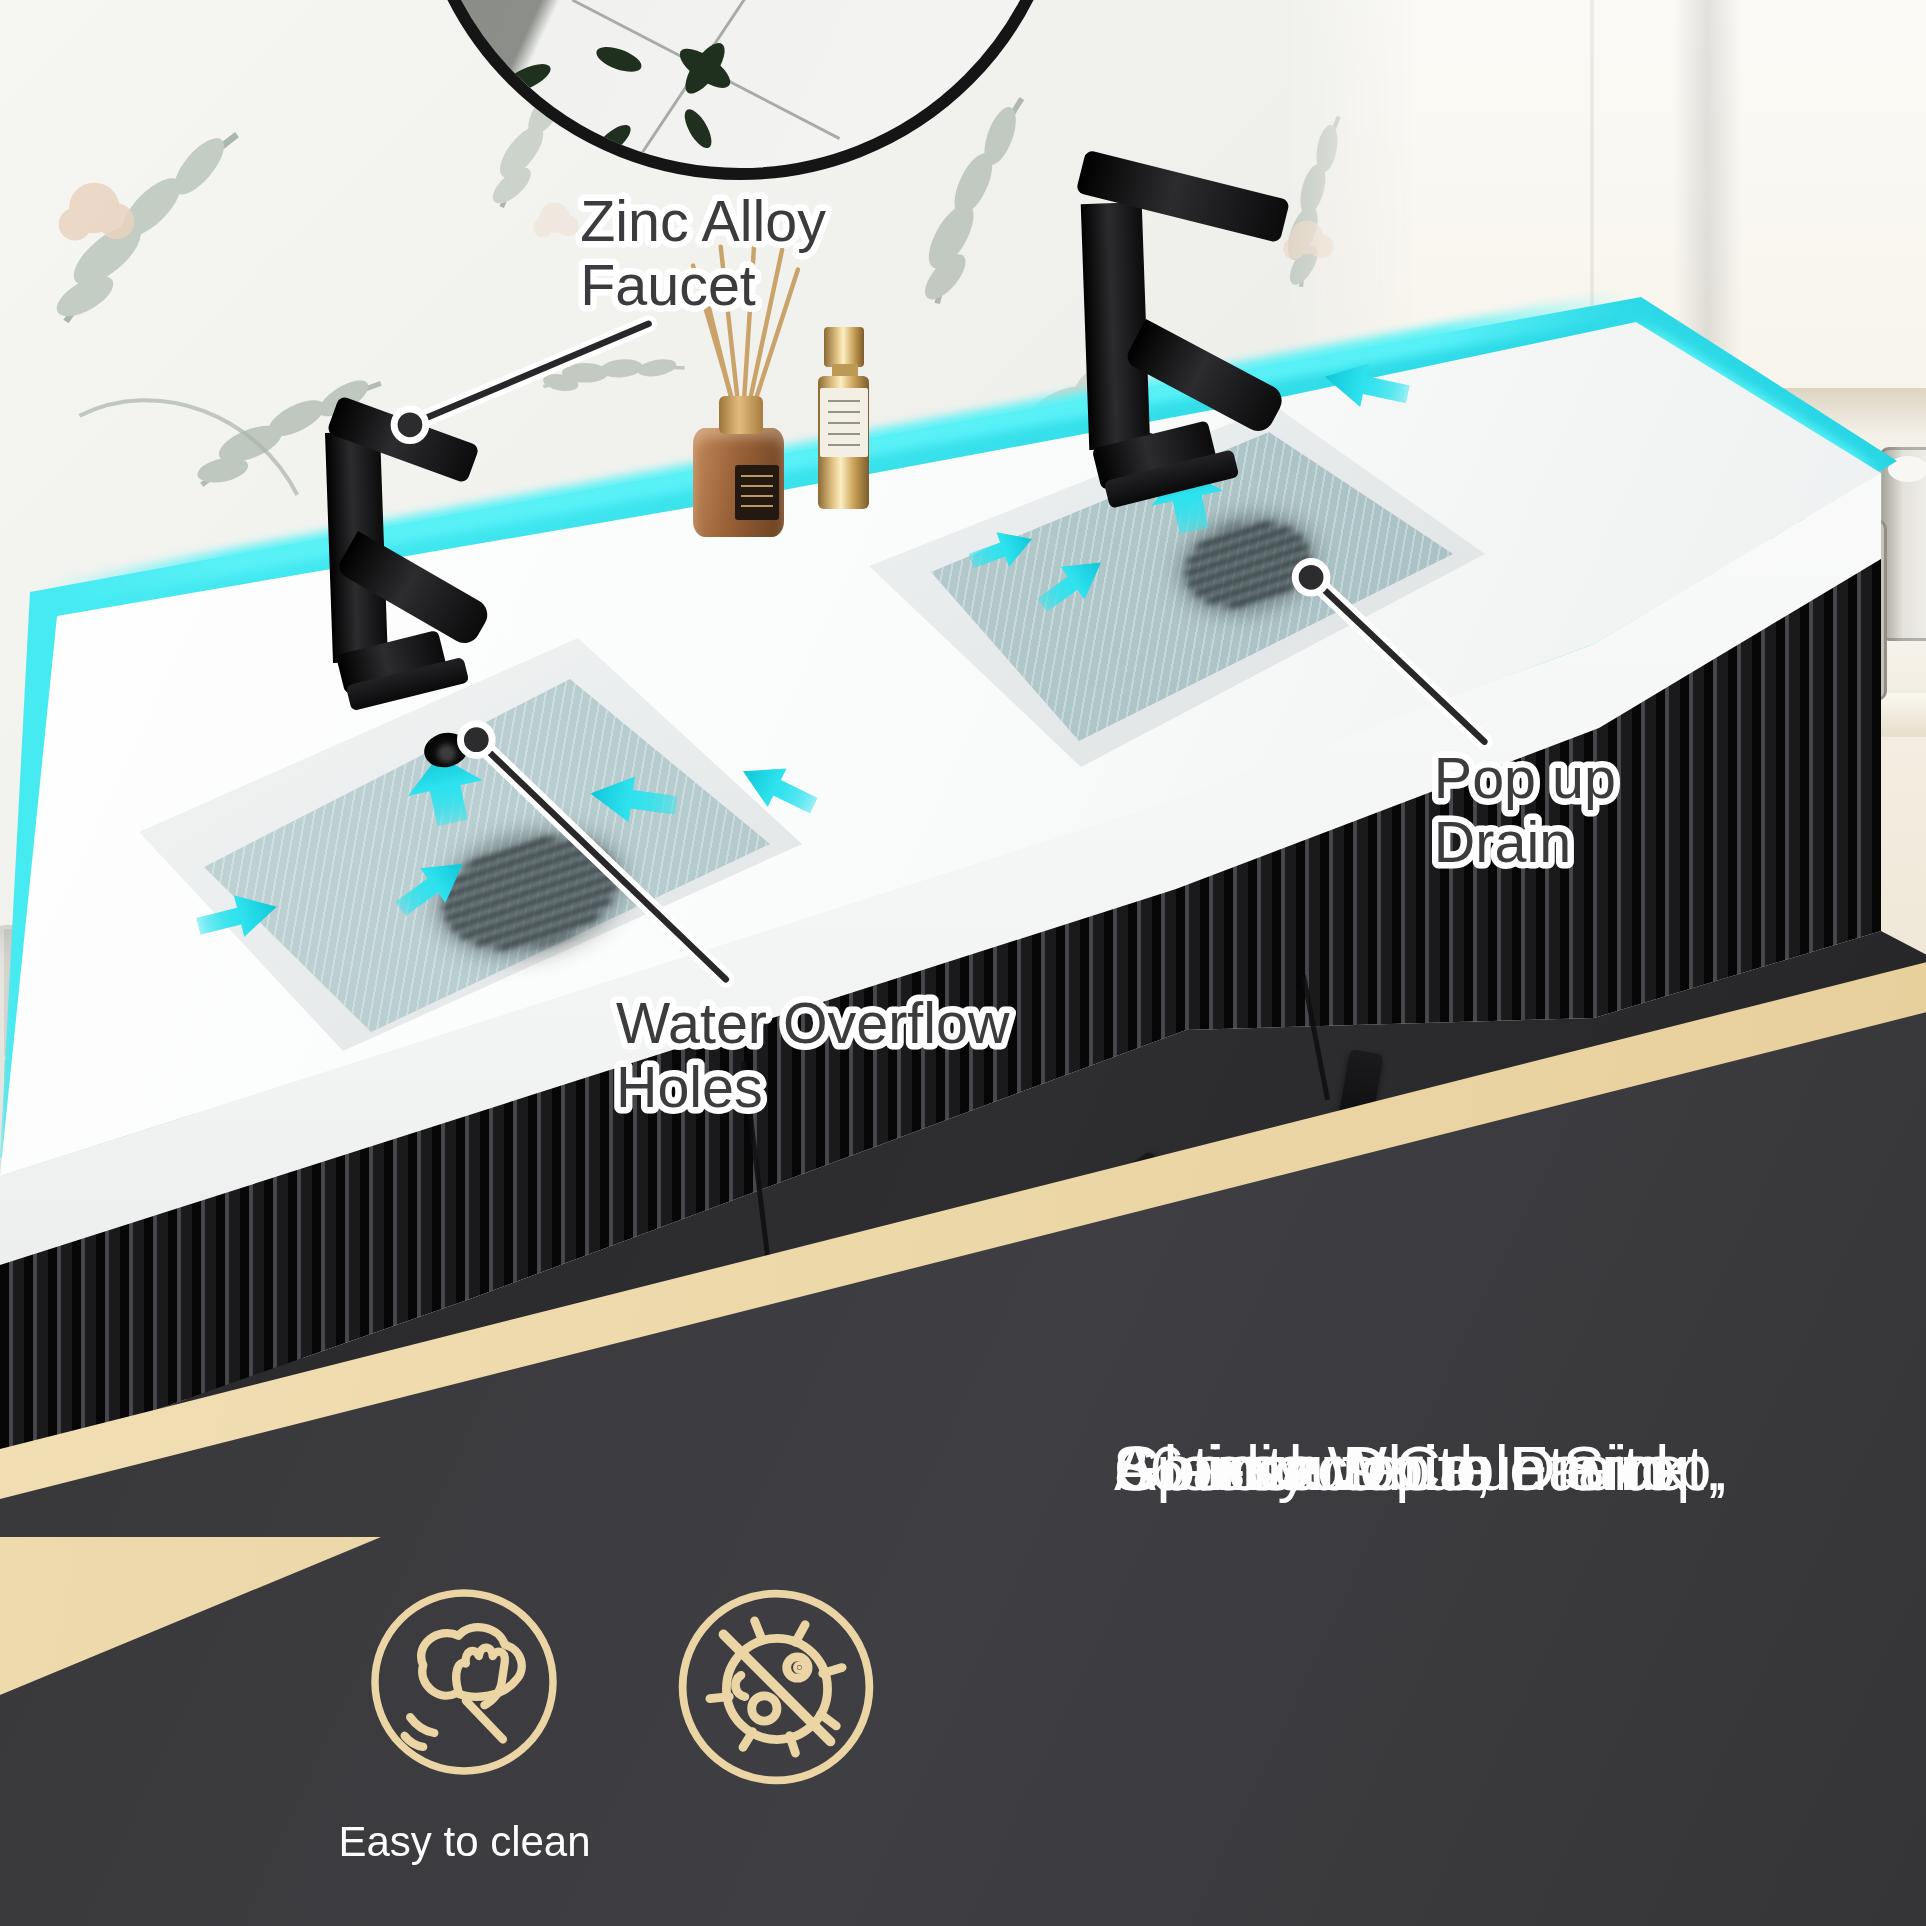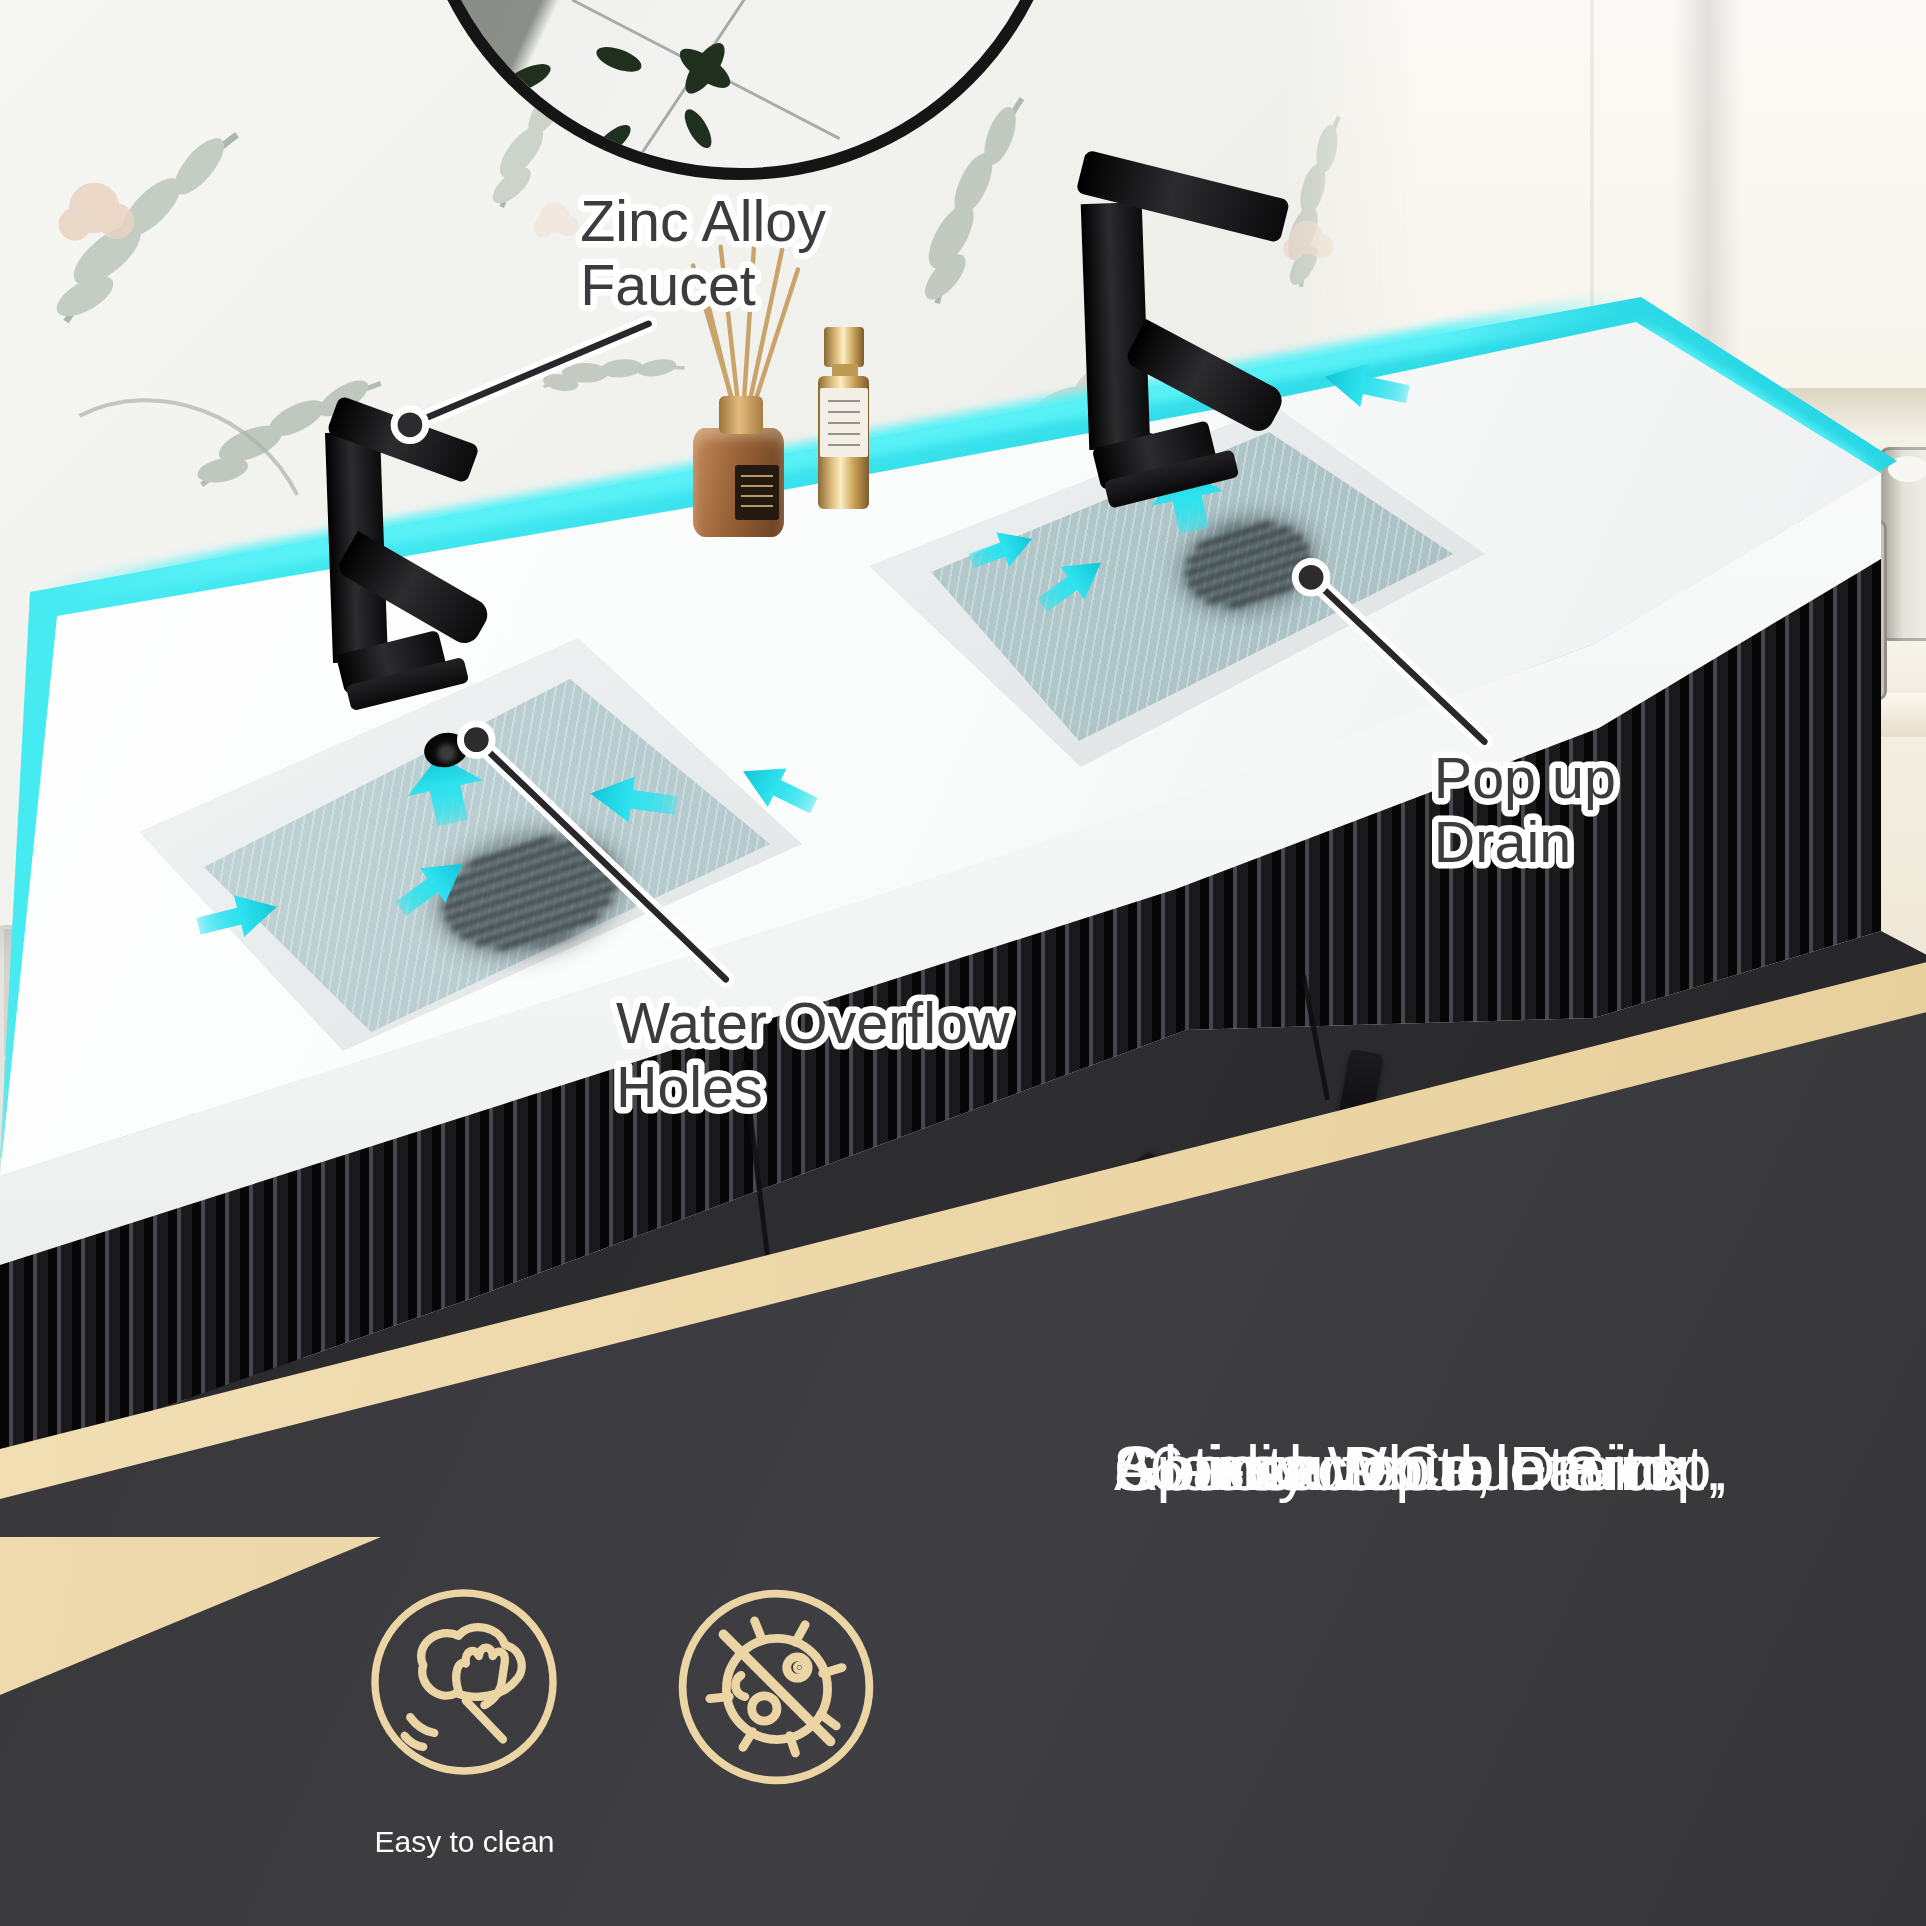--- a/index.html
+++ b/index.html
@@ -154,21 +154,21 @@
   .stripe{left:0;top:0;width:1927px;height:1927px;
     clip-path:polygon(0 1449px,1927px 962px,1927px 1012px,0 1499px);
     background:linear-gradient(100deg,#f2e0b6,#e7cf9b);}
   .stripe2{left:0;top:0;width:1927px;height:1927px;
     clip-path:polygon(0 1537px,381px 1537px,0 1695px);
     background:linear-gradient(100deg,#efdcb0,#e5cd99);}
 
   .feature-icon svg{left:0;top:0;}
   .fi-clean{left:362px;top:1580px;width:204px;height:204px;}
   .fi-bact{left:669px;top:1580px;width:214px;height:214px;}
-  .feat-label{top:1814px;height:55px;color:#fdfdfd;font-size:30px;line-height:55px;
+  .feat-label{top:1814px;height:55px;color:#fdfdfd;font-size:42px;line-height:55px;
     text-align:center;white-space:nowrap;}
   .fl-clean{left:316px;width:297px;}
   .fl-bact{left:629px;width:297px;}
 
   .headline{left:1114px;top:1428px;width:752px;color:#fdfdfd;font-size:63px;line-height:81px;
     letter-spacing:0.5px;}
   .headline div{position:static;white-space:nowrap;}
 
   
   .overlay{left:0;top:0;width:1927px;height:1927px;pointer-events:none;}

